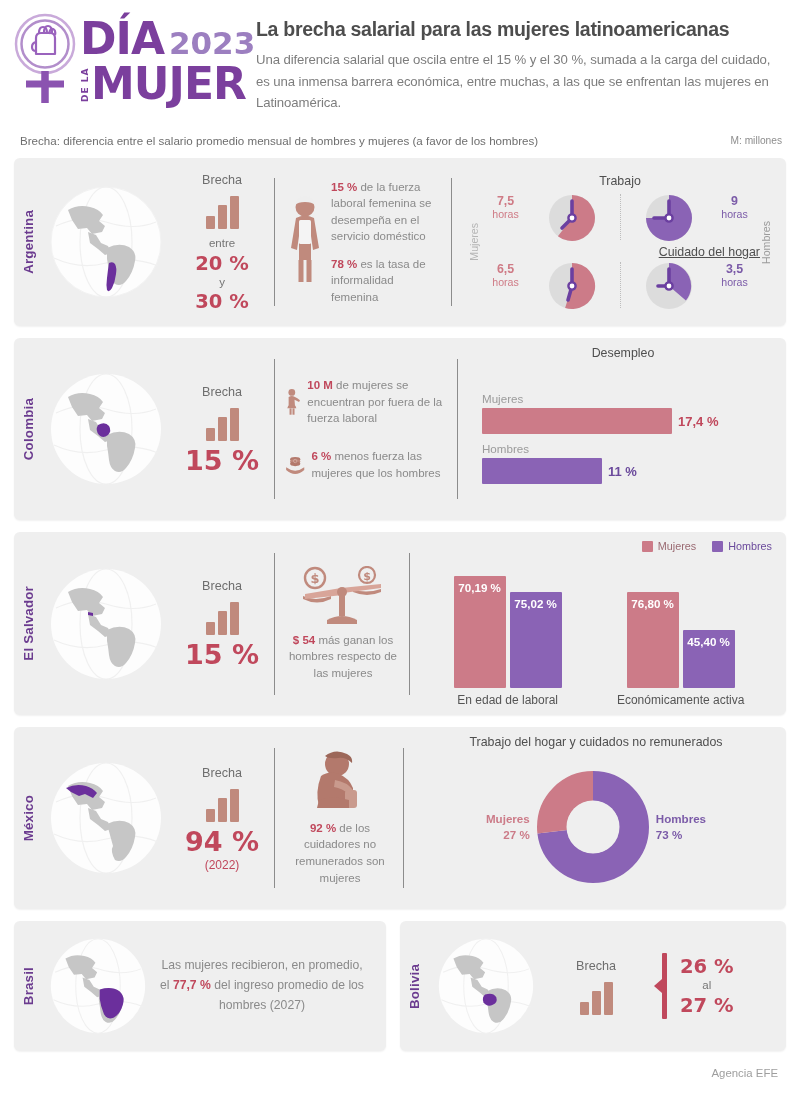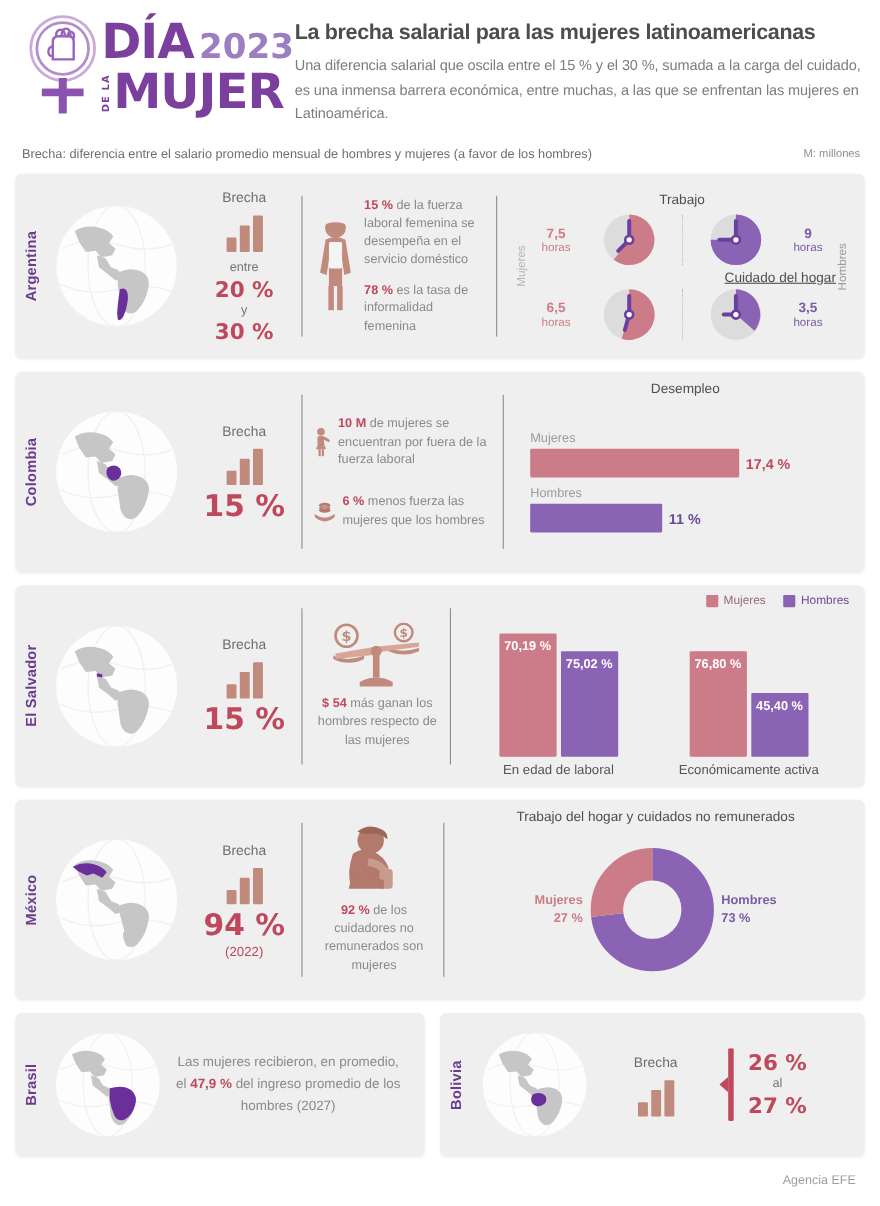--- a/index.html
+++ b/index.html
@@ -6,21 +6,21 @@
   html, body {
     width: 800px;
     height: 1096px;
     background: #ffffff;
     font-family: "Liberation Sans", sans-serif;
     overflow: hidden;
   }
   .page { position: relative; width: 800px; height: 1096px; background: #fff; }
 
   
-  .header { display: flex; align-items: flex-start; padding: 8px 16px 0 26px; height: 122px; }
+  .header { display: flex; align-items: flex-start; padding: 8px 16px 0 14px; height: 122px; }
   .logo-wrap { display: flex; align-items: center; width: 228px; flex: 0 0 228px; }
   .logo-symbol { width: 62px; height: 100px; flex: 0 0 62px; margin-right: 4px; }
   .logo-text { display: flex; flex-direction: column; line-height: 1; padding-top: 6px; }
   .logo-row1 { display: flex; align-items: flex-end; }
   .logo-dia {
     font-size: 44px; font-weight: bold; color: #7b3f9d; letter-spacing: -1px;
     font-family: "DejaVu Sans", sans-serif;
   }
   .logo-year {
     font-size: 31px; font-weight: bold; color: #9c7fc0; margin-left: 5px;
@@ -107,21 +107,21 @@
   .chart-title { font-size: 12.4px; color: #4f4f4f; text-align: center; margin-bottom: 4px; }
 
   
   .clock-grid { display: flex; align-items: center; flex: 1; }
   .clock-axis-lbl {
     font-size: 10.6px; color: #9a9a9a; writing-mode: vertical-rl;
     transform: rotate(180deg); white-space: nowrap;
   }
   .clock-axis-lbl.w { color: #b5b5b5; }
   .clock-rows { flex: 1; display: flex; flex-direction: column; gap: 2px; }
-  .clock-row { display: flex; align-items: center; justify-content: center; gap: 24px; }
+  .clock-row { display: flex; justify-content: center; gap: 24px; }
   .clock-num { font-size: 12.4px; font-weight: bold; line-height: 1.15; text-align: center; width: 36px; }
   .clock-num.f { color: #cf7b86; }
   .clock-num.m { color: #7b5ba8; }
   .clock-num span { display: block; font-size: 10.6px; font-weight: normal; }
   .vdots { width: 1px; height: 46px; border-left: 1px dotted #bdbdbd; }
   .mid-title { font-size: 12.4px; color: #4f4f4f; text-align: right; margin: 1px 0 1px 0; text-decoration: underline; }
 
   
   .hbars { display: flex; flex-direction: column; justify-content: center; gap: 8px; flex: 1; padding-left: 8px; }
   .hb-group { display: flex; flex-direction: column; gap: 3px; }
@@ -606,21 +606,21 @@
             <g fill="#c6c6c6">
               <path d="M18 24 q10 -6 22 -3 q9 2 13 8 l-4 6 l6 5 l-3 6 l-10 2 l-5 -6 l-9 1 l-6 -9 z"></path>
               <path d="M38 46 l8 3 l5 8 l7 3 l3 7 l-6 2 l-7 -6 l-8 -6 z"></path>
               <path d="M57 62 q12 -6 22 -1 q8 5 6 14 q-2 12 -9 20 q-5 6 -11 3 q-5 -3 -6 -11 q-1 -9 -2 -14 z"></path>
             </g>
             <path d="M58 60 q14 -4 23 2 q7 6 4 16 q-3 11 -11 15 q-7 3 -11 -4 q-4 -9 -5 -18 z" fill="#6b2f9c"></path>
           </svg>
         </div>
         <div class="brasil-text">
           <span>
-            <span>Las mujeres recibieron, en promedio, el </span><b>47,9 %</b><span> del ingreso promedio de los hombres (2027)</span>
+            <span>Las mujeres recibieron, en promedio, el </span><b>77,7 %</b><span> del ingreso promedio de los hombres (2027)</span>
           </span>
         </div>
       </div>
     </div>
 
     <div class="card" style="width:386px;height:130px;margin-left:14px;">
       <div class="card-inner">
         <div class="country-label">
           <span>Bolivia</span>
         </div>

